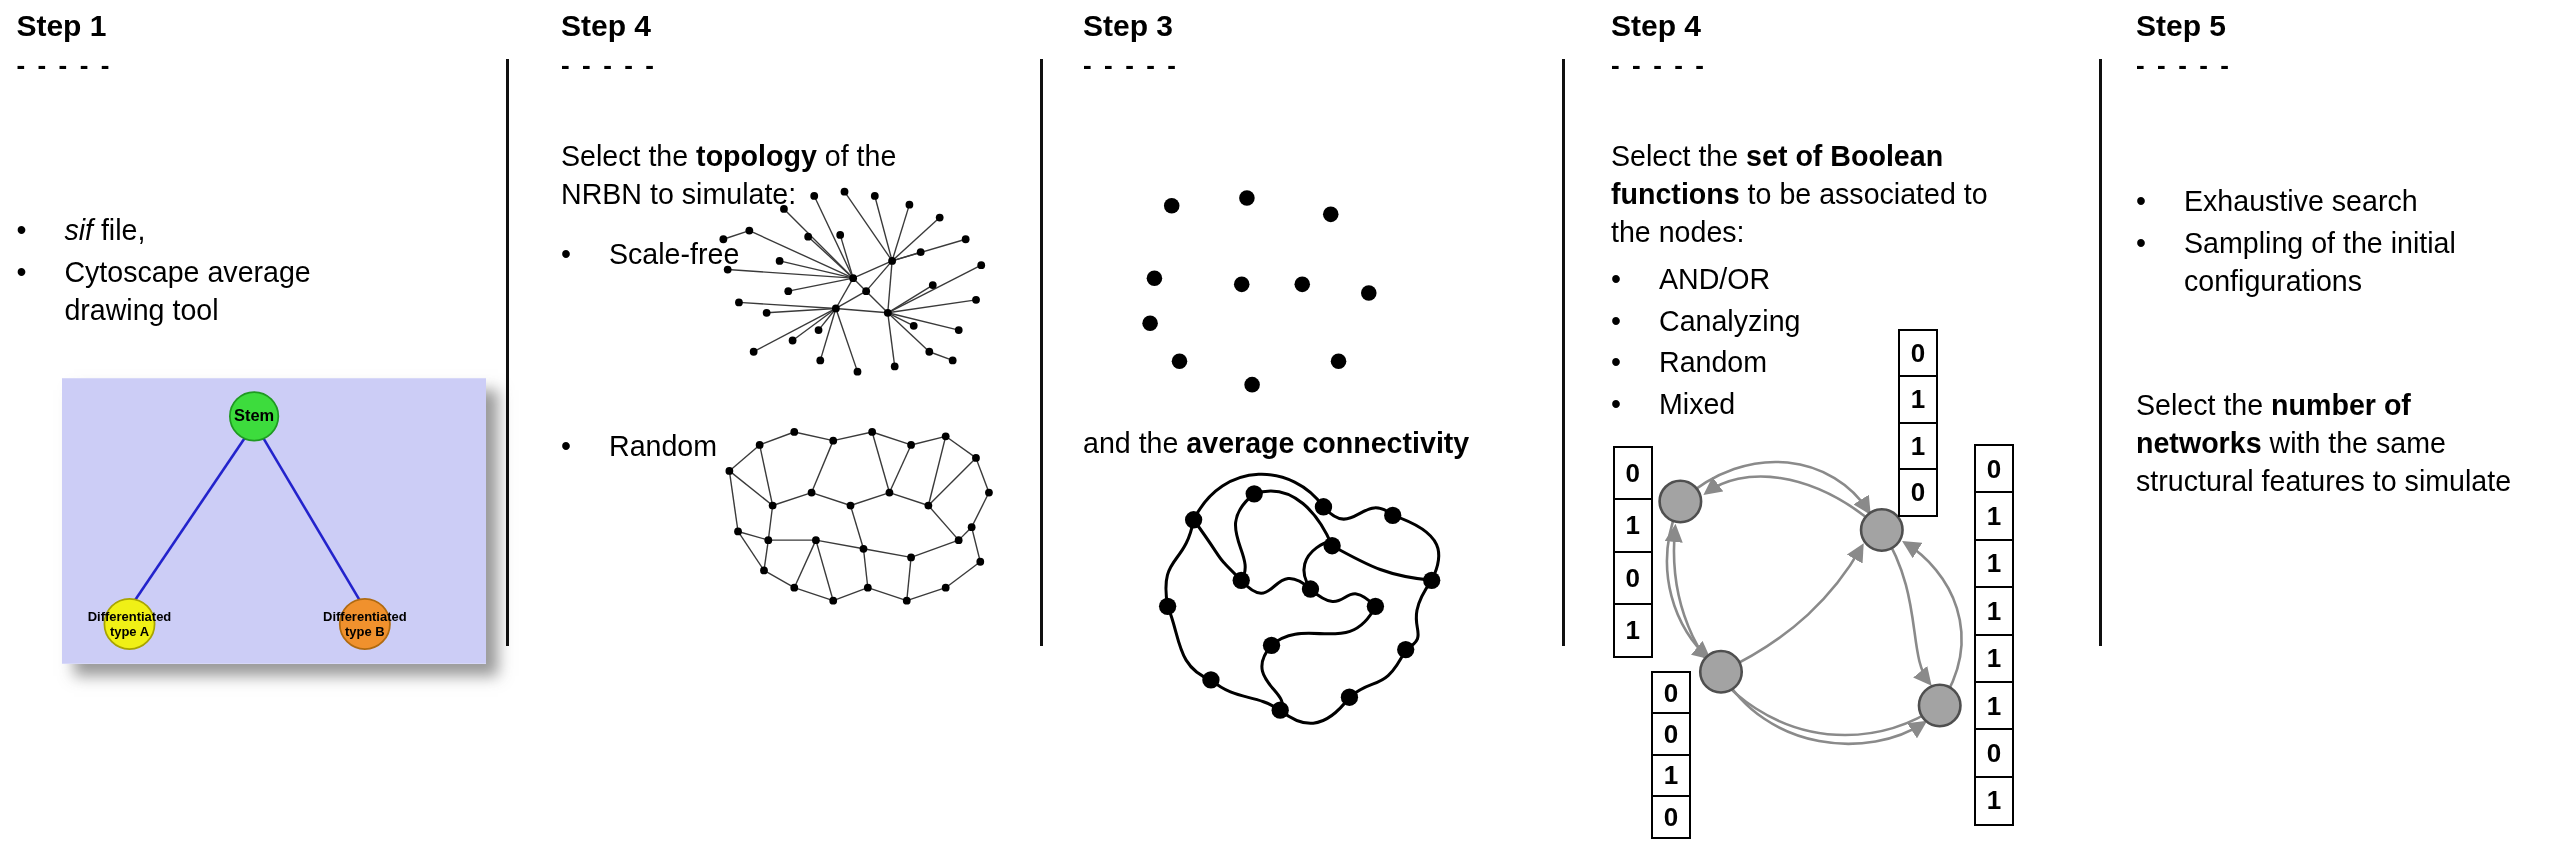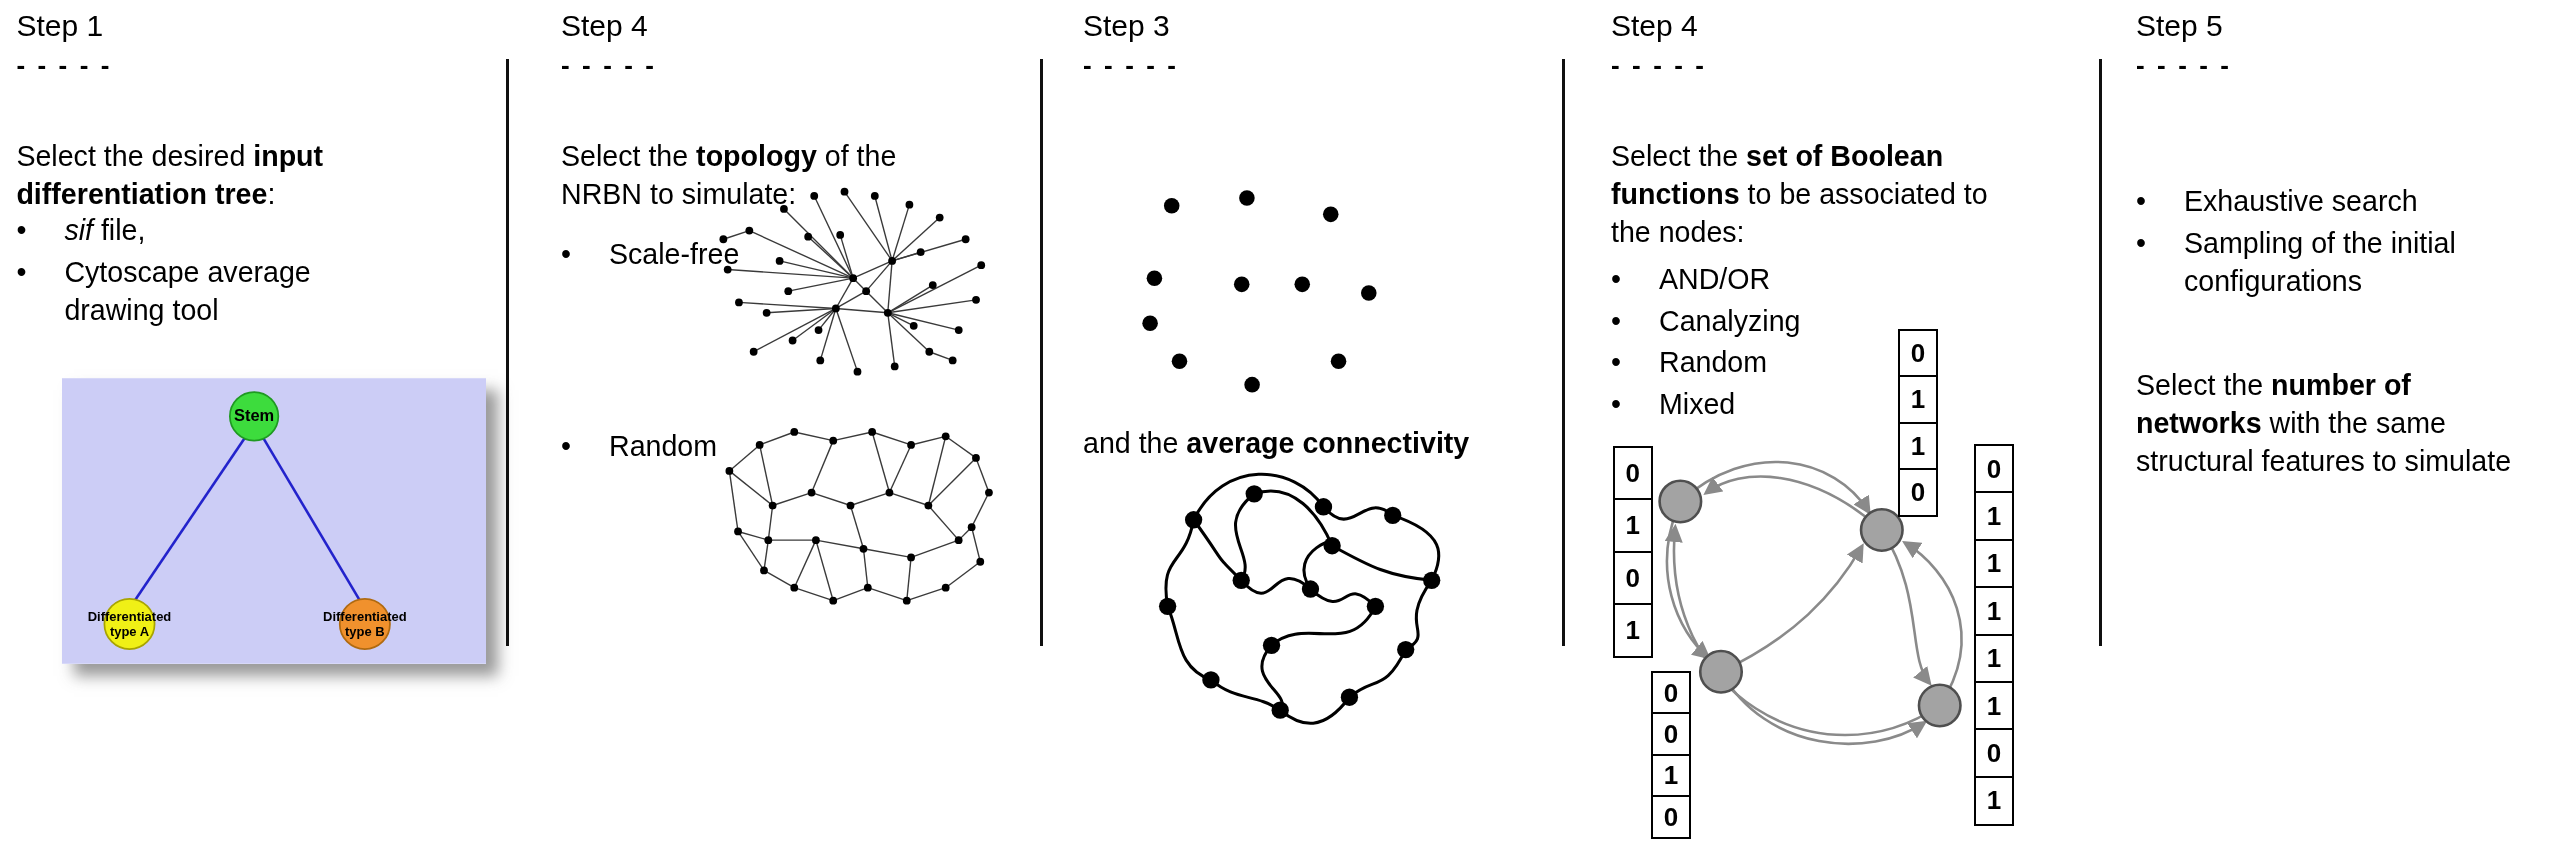--- a/index.html
+++ b/index.html
@@ -8,21 +8,21 @@
     background:#ffffff;
     color:#000;
     font-family:"Liberation Sans", sans-serif;
     position:relative;
     overflow:hidden;
   }
   .canvas { position:absolute; inset:0; }
   .col { position:absolute; top:0; height:851px; }
   .vline { position:absolute; top:59px; height:587px; width:2.6px; background:#101010; }
 
-  .step-title { position:absolute; top:8.7px; left:0; font-size:30px; font-weight:normal; }
+  .step-title { position:absolute; top:8.7px; left:0; font-size:30px; font-weight:bold; }
   .dashes { position:absolute; top:50px; left:0; font-size:26px; font-weight:bold; letter-spacing:2.6px; white-space:nowrap; }
   .intro { position:absolute; left:0; top:137px; font-size:28.6px; line-height:38px; }
   .bullets { position:absolute; left:0; }
   .brow { display:flex; margin-bottom:3.5px; font-size:28.6px; line-height:38px; }
   .bdot { width:48px; flex:none; }
   .btext { display:inline-block; }
   b { font-weight:bold; }
   i { }
 
   .img-abs { position:absolute; }
@@ -37,21 +37,20 @@
   .h63{height:55px} .h57{height:49px} .h51{height:44px} .h58{height:50px}
 </style>
 </head>
 <body>
 
 <div class="canvas">
 
   <section class="col" style="left:16.4px;width:490px">
     <div class="step-title">Step 1</div>
     <div class="dashes">- - - - -</div>
-    <p class="intro" style="max-width:472px"><span>Select the desired </span><b>input differentiation tree</b><span>:</span></p>
     <div class="bullets" style="top:211px">
       <div class="brow">
         <span class="bdot">•</span>
         <span class="btext"><i>sif</i><span> file,</span></span>
       </div>
       <div class="brow">
         <span class="bdot">•</span>
         <span class="btext" style="max-width:286px">Cytoscape average drawing tool</span>
       </div>
     </div>
@@ -383,17 +382,17 @@
     <div class="bullets" style="top:182px">
       <div class="brow">
         <span class="bdot">•</span>
         <span class="btext">Exhaustive search</span>
       </div>
       <div class="brow">
         <span class="bdot">•</span>
         <span class="btext" style="max-width:346px">Sampling of the initial configurations</span>
       </div>
     </div>
-    <p class="intro" style="top:366px"><span>Select the </span><b>number of</b><br><b>networks</b><span> with the same</span><br><span>structural features to simulate</span></p>
+    <p class="intro" style="top:386px"><span>Select the </span><b>number of</b><br><b>networks</b><span> with the same</span><br><span>structural features to simulate</span></p>
   </section>
 
 </div>
 
 
 </body></html>

